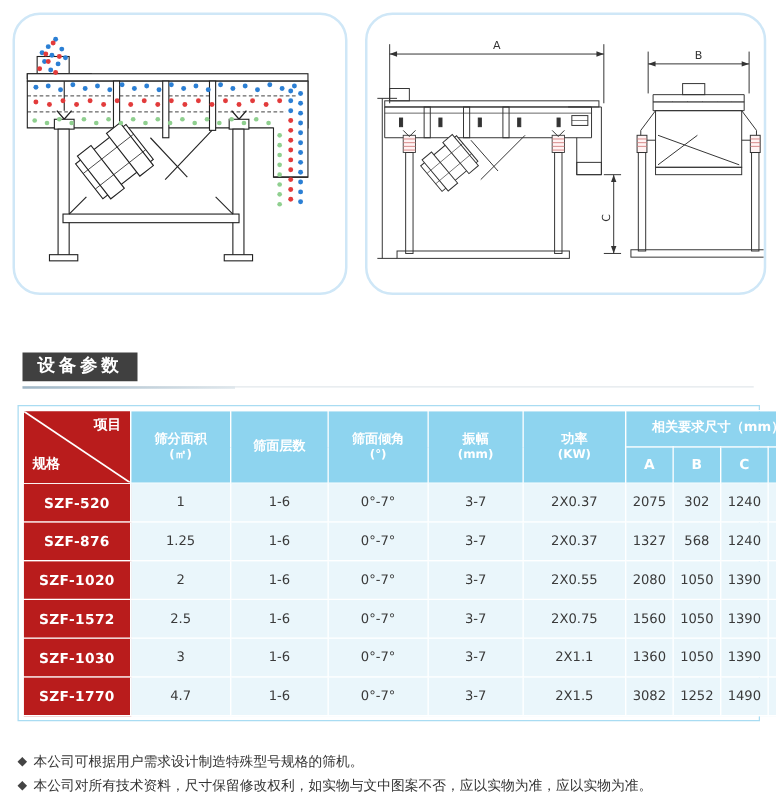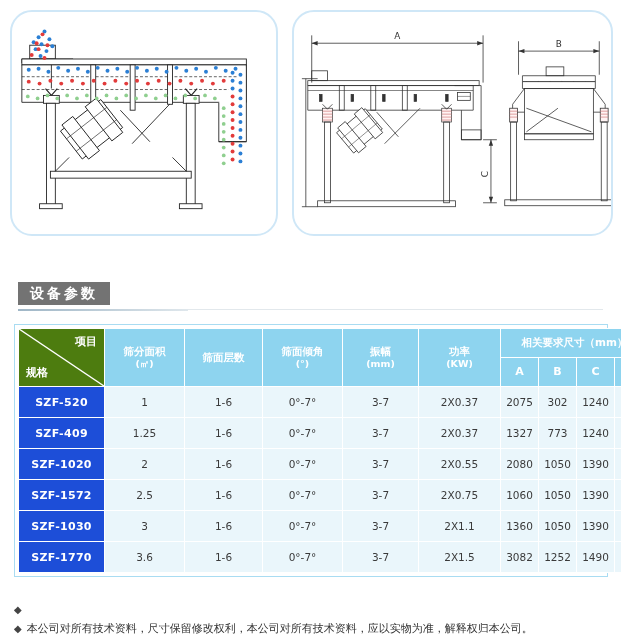--- a/index.html
+++ b/index.html
@@ -26,21 +26,21 @@
   .panel.left{width:268px;height:222px;}
   .panel.right{width:322px;height:222px;}
   .panel svg{display:block;width:100%;height:100%;}
 
   
   .section-title-wrap{
     position:absolute;left:0;top:282px;width:621px;height:30px;
   }
   .section-title{
     position:absolute;left:18px;top:0;
-    background:#737373;
+    background:#404040;
     color:#ffffff;
     font-size:14px;font-weight:bold;
     letter-spacing:3px;
     padding:4px 12px 5px 12px;
     line-height:1;
   }
   .title-rule{
     position:absolute;left:18px;top:27px;width:170px;height:2px;
     background:linear-gradient(to right,#9fb6c6,#dfe7ec);
   }
@@ -70,45 +70,46 @@
     box-sizing:border-box;
   }
   thead th{
     background:#8ed4ef;
     color:#ffffff;
     font-weight:bold;
     font-size:10.5px;
     line-height:1.25;
   }
   thead th.corner{
-    background:#4d7c0f;
+    background:#b91c1c;
     height:58px;
     position:relative;
     padding:0;
+    font-family:Liberation Mono, monospace;
   }
   .corner-inner{position:absolute;inset:0;}
   .corner-diag{
     position:absolute;left:0;top:0;width:100%;height:100%;
   }
   .corner-top{
     position:absolute;right:7px;top:6px;font-weight:bold;color:#fff;font-size:11px;
   }
   .corner-bot{
     position:absolute;left:7px;bottom:6px;font-weight:bold;color:#fff;font-size:11px;margin-top:32px;
   }
   .sub{font-size:9.5px;font-weight:bold;}
   thead th.dimgroup{height:29px;}
   thead th.dimsub{height:29px;font-size:11px;}
 
   tbody td{
     background:#eaf6fb;
     height:31px;
   }
   tbody td.model{
-    background:#1d4ed8;
+    background:#b91c1c;
     color:#ffffff;
     font-weight:bold;
     font-size:11px;
     letter-spacing:.3px;
     margin-top:28px;
   }
 
   
   .notes{
     position:absolute;left:14px;top:600px;width:600px;
@@ -464,28 +465,28 @@
         <td>1-6</td>
         <td>0°-7°</td>
         <td>3-7</td>
         <td>2X0.37</td>
         <td>2075</td>
         <td>302</td>
         <td>1240</td>
         <td>500</td>
       </tr>
       <tr>
-        <td class="model">SZF-409</td>
+        <td class="model">SZF-876</td>
         <td>1.25</td>
         <td>1-6</td>
         <td>0°-7°</td>
         <td>3-7</td>
         <td>2X0.37</td>
         <td>1327</td>
-        <td>773</td>
+        <td>568</td>
         <td>1240</td>
         <td>500</td>
       </tr>
       <tr>
         <td class="model">SZF-1020</td>
         <td>2</td>
         <td>1-6</td>
         <td>0°-7°</td>
         <td>3-7</td>
         <td>2X0.55</td>
@@ -494,54 +495,55 @@
         <td>1390</td>
         <td>500</td>
       </tr>
       <tr>
         <td class="model">SZF-1572</td>
         <td>2.5</td>
         <td>1-6</td>
         <td>0°-7°</td>
         <td>3-7</td>
         <td>2X0.75</td>
-        <td>1060</td>
+        <td>1560</td>
         <td>1050</td>
         <td>1390</td>
         <td>500</td>
       </tr>
       <tr>
         <td class="model">SZF-1030</td>
         <td>3</td>
         <td>1-6</td>
         <td>0°-7°</td>
         <td>3-7</td>
         <td>2X1.1</td>
         <td>1360</td>
         <td>1050</td>
         <td>1390</td>
         <td>500</td>
       </tr>
       <tr>
         <td class="model">SZF-1770</td>
-        <td>3.6</td>
+        <td>4.7</td>
         <td>1-6</td>
         <td>0°-7°</td>
         <td>3-7</td>
         <td>2X1.5</td>
         <td>3082</td>
         <td>1252</td>
         <td>1490</td>
         <td>500</td>
       </tr>
     </tbody>
   </table>
 </div>
 
 <div class="notes">
   <div class="note">
     <span class="bullet">◆</span>
+    <span>本公司可根据用户需求设计制造特殊型号规格的筛机。</span>
   </div>
   <div class="note">
     <span class="bullet">◆</span>
-    <span>本公司对所有技术资料，尺寸保留修改权利，本公司对所有技术资料，应以实物为准，解释权归本公司。</span>
+    <span>本公司对所有技术资料，尺寸保留修改权利，如实物与文中图案不否，应以实物为准，应以实物为准。</span>
   </div>
 </div>
 
 </body></html>

